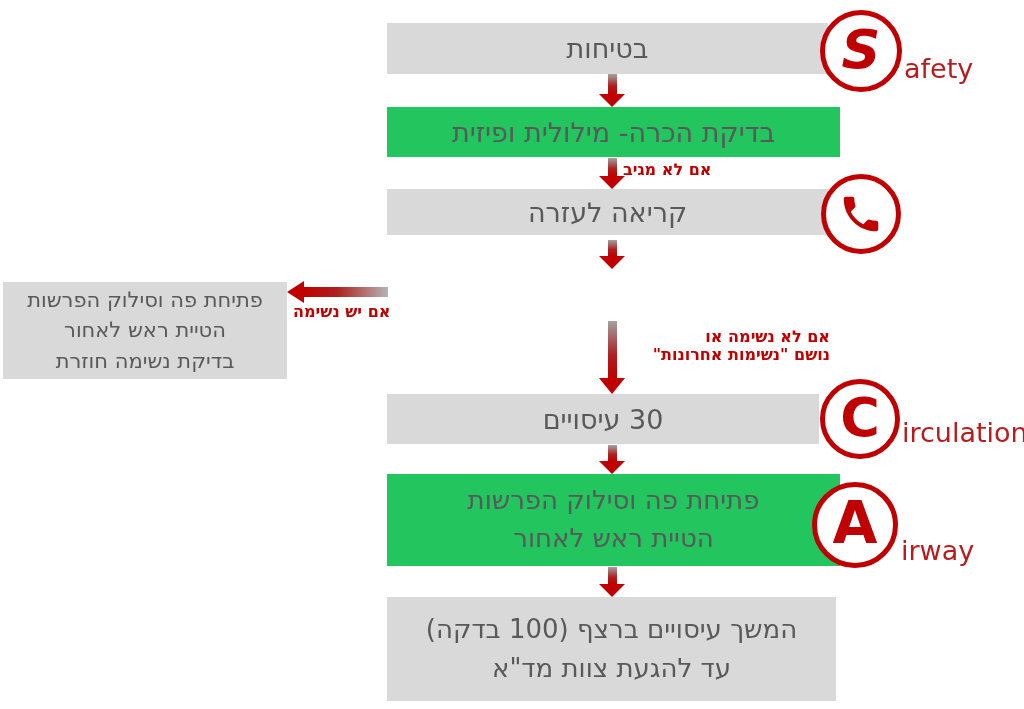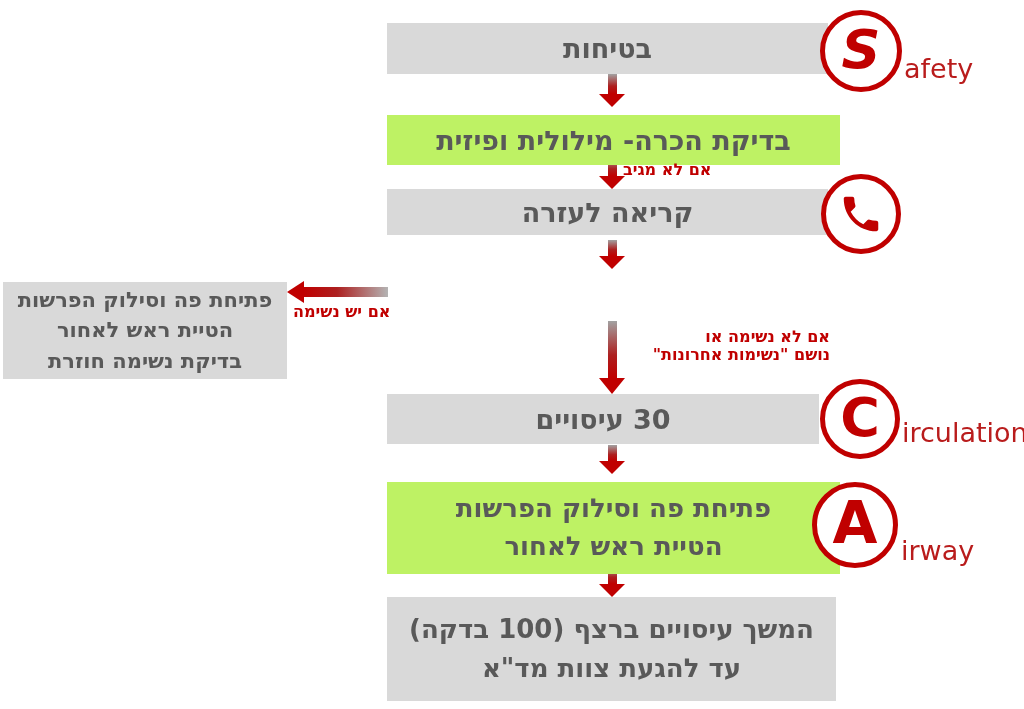--- a/index.html
+++ b/index.html
@@ -13,26 +13,26 @@
   }
 
   
   .box {
     position: absolute;
     display: flex;
     align-items: center;
     justify-content: center;
     text-align: center;
     color: #595959;
-    font-weight: bold;
+    font-weight: normal;
     direction: rtl;
     z-index: 1;
   }
   .light { background: #d9d9d9; }
-  .dark  { background: #bef264; margin-top: 8px; }
+  .dark  { background: #22c55e; }
 
   .b1 { left: 387px; top: 23px;  width: 441px; height: 51px;  font-size: 27px; }
   .b2 { left: 387px; top: 107px; width: 453px; height: 50px;  font-size: 27px; }
   .b3 { left: 387px; top: 189px; width: 441px; height: 46px;  font-size: 27px; }
   .b4 { left: 387px; top: 269px; width: 453px; height: 51px;  font-size: 27px; }
   .b5 { left: 387px; top: 394px; width: 432px; height: 50px;  font-size: 27px; }
   .b6 { left: 387px; top: 474px; width: 453px; height: 92px;  font-size: 26px; line-height: 1.45; }
   .b7 { left: 387px; top: 597px; width: 449px; height: 104px; font-size: 26px; line-height: 1.5; }
   .side-box { left: 3px; top: 282px; width: 284px; height: 97px; font-size: 21px; line-height: 1.45; }
 

